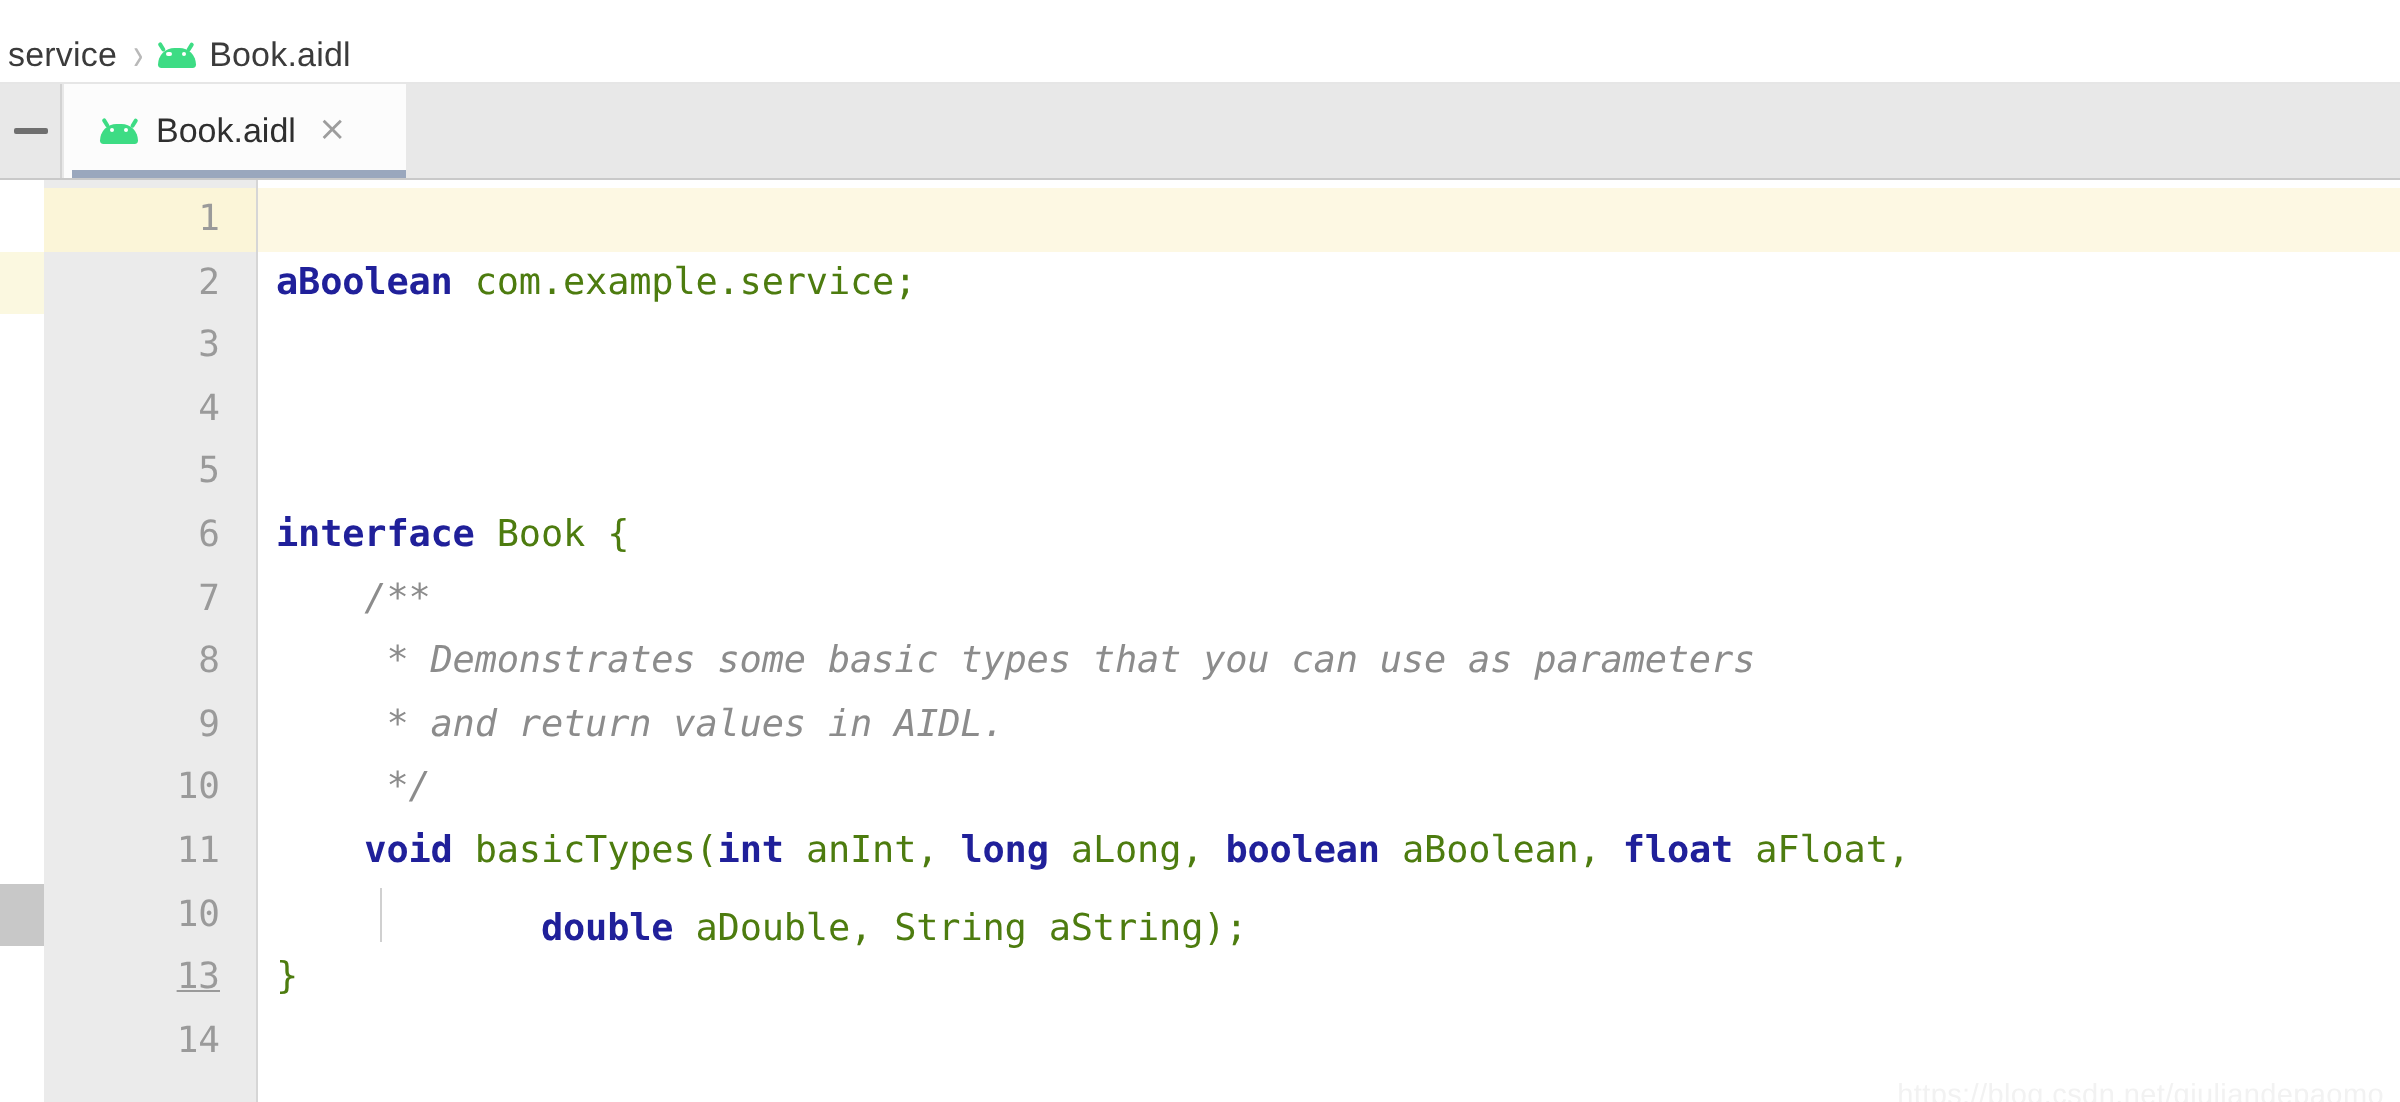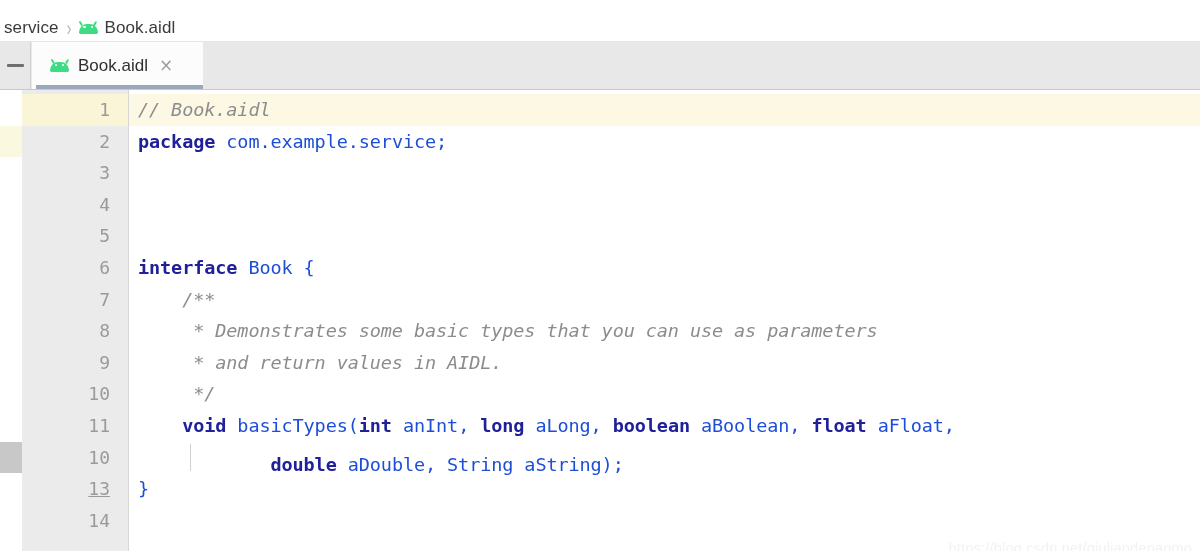--- a/index.html
+++ b/index.html
@@ -241,21 +241,21 @@
     letter-spacing: -0.1px;
   }
   .kw {
     color: #20209a;
     font-weight: bold;
   }
   .cmt {
     color: #8c8c8c;
     font-style: italic;
   }
-  .plain { color: #1d4ed8; }
+  .plain { color: #4d7c0f; }
 
   
   .watermark {
     position: absolute;
     right: 8px;
     bottom: 9px;
     font-size: 14.5px;
     color: #f2f2f2;
     letter-spacing: .2px;
     white-space: nowrap;
@@ -320,22 +320,21 @@
         <div class="lineno" style="top: 288.4px;">10</div>
         <div class="lineno" style="top: 320px;">11</div>
         <div class="lineno" style="top: 351.6px;">10</div>
         <div class="lineno" style="top: 383.2px; text-decoration: underline;">13</div>
         <div class="lineno" style="top: 414.8px;">14</div>
       </div>
 
     <div class="code" id="code-surface">
         <div class="caret-line" style="top: 4px; height: 31.6px;"></div>
         <div class="indent-guide" style="left: 61px; top: 353.6px; height: 27.6px;"></div>
-        <div class="code-line" style="top: 4px;"><span class="cmt">// Book.aidl</span></div>
-        <div class="code-line" style="top: 35.6px;"><span class="kw">package</span><span class="plain"> com.example.service;</span></div>
+        <div class="code-line" style="top: 35.6px;"><span class="kw">aBoolean</span><span class="plain"> com.example.service;</span></div>
         <div class="code-line" style="top: 67.2px;"></div>
         <div class="code-line" style="top: 130.4px;"></div>
         <div class="code-line" style="top: 162px;"><span class="kw">interface</span><span class="plain"> Book {</span></div>
         <div class="code-line" style="top: 193.6px;"><span class="cmt">    /**</span></div>
         <div class="code-line" style="top: 256.8px;"><span class="cmt">     * and return values in AIDL.</span></div>
         <div class="code-line" style="top: 225.2px;"><span class="cmt">     * Demonstrates some basic types that you can use as parameters</span></div>
         <div class="code-line" style="top: 288.4px;"><span class="cmt">     */</span></div>
         <div class="code-line" style="top: 320px;"><span class="plain">    </span><span class="kw">void</span><span class="plain"> basicTypes(</span><span class="kw">int</span><span class="plain"> anInt, </span><span class="kw">long</span><span class="plain"> aLong, </span><span class="kw">boolean</span><span class="plain"> aBoolean, </span><span class="kw">float</span><span class="plain"> aFloat,</span></div>
         <div class="code-line" style="top: 359px;"><span class="plain">            </span><span class="kw">double</span><span class="plain"> aDouble, String aString);</span></div>
         <div class="code-line" style="top: 383.2px;"><span class="plain">}</span></div>

